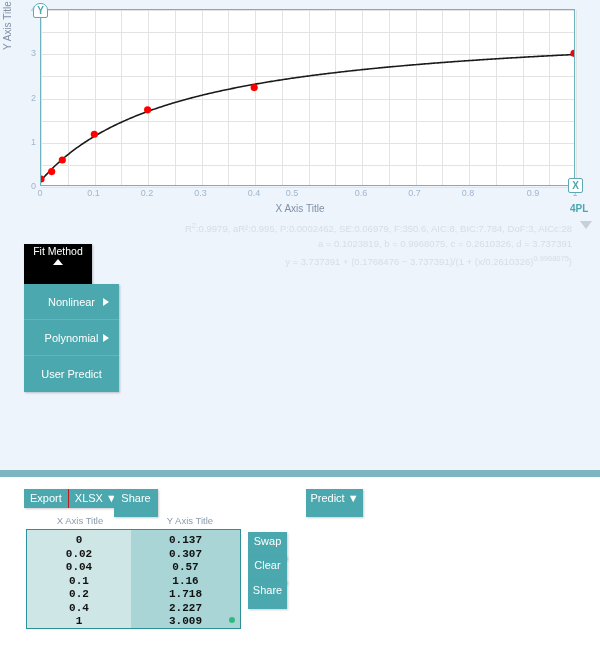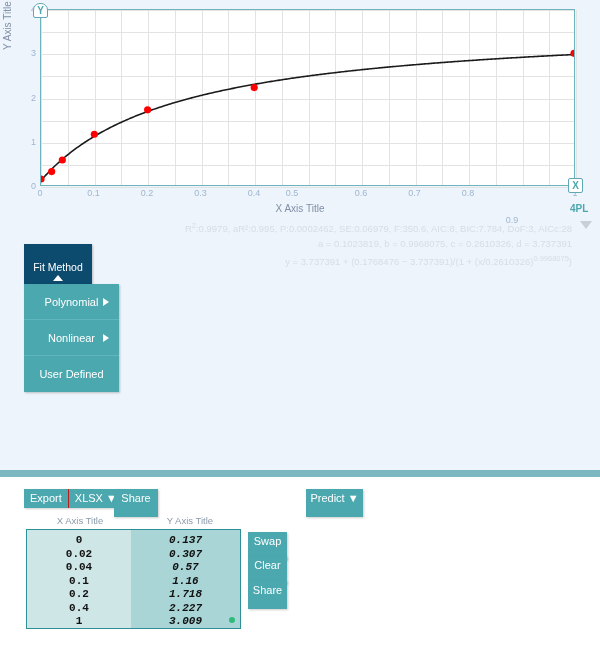--- a/index.html
+++ b/index.html
@@ -97,23 +97,23 @@
     border-left: 6px solid transparent;
     border-right: 6px solid transparent;
     border-top: 8px solid #c7cfd8;
     cursor: pointer;
   }
 
   
   #fit-method-btn {
     position: absolute; left: 24px; top: 244px;
     width: 68px; height: 46px;
-    background: #0c4a6e; color: #ffffff;
+    background: #000000; color: #ffffff;
     font-size: 10.5px; text-align: center;
-    padding-top: 17px;
+    padding-top: 1px;
     box-shadow: 1px 1px 2px rgba(0,0,0,.22);
     cursor: pointer;
   }
   #fit-method-btn .caret-up {
     width: 0; height: 0; margin: 2px auto 0 auto;
     border-left: 5px solid transparent;
     border-right: 5px solid transparent;
     border-bottom: 6px solid #ffffff;
   }
   #fit-menu {
@@ -288,21 +288,21 @@
       <div id="xtick-wrap">
           <div class="xtick" style="left: 0px;">0</div>
           <div class="xtick" style="left: 53.5px;">0.1</div>
           <div class="xtick" style="left: 107px;">0.2</div>
           <div class="xtick" style="left: 160.5px;">0.3</div>
           <div class="xtick" style="left: 214px;">0.4</div>
           <div class="xtick" style="left: 252px;">0.5</div>
           <div class="xtick" style="left: 321px;">0.6</div>
           <div class="xtick" style="left: 374.5px;">0.7</div>
           <div class="xtick" style="left: 428px;">0.8</div>
-          <div class="xtick" style="left: 472px; margin-top: 27px;">0.9</div>
+          <div class="xtick" style="left: 493px;">0.9</div>
           <div class="xtick" style="left: 535px;">1</div>
         </div>
 
       <div id="y-axis-title">Y Axis Title</div>
       <div id="x-axis-title">X Axis Title</div>
 
       <div id="y-handle" class="axis-handle">Y</div>
       <div id="x-handle" class="axis-handle">X</div>
 
       <div id="fit-label">4PL</div>
@@ -314,23 +314,23 @@
       <div><span>y = 3.737391 + (0.1768476 − 3.737391)/(1 + (x/0.2610326)</span><sup>0.9968075</sup><span>)</span></div>
     </div>
     <div id="stats-toggle"></div>
 
     <div id="fit-method-btn">
       <span>Fit Method</span>
       <div class="caret-up"></div>
     </div>
 
     <div id="fit-menu">
+        <div class="fit-item"><span>Nonlinear</span><div class="caret-right"></div></div>
         <div class="fit-item"><span>Polynomial</span><div class="caret-right"></div></div>
-        <div class="fit-item"><span>Nonlinear</span><div class="caret-right"></div></div>
-        <div class="fit-item"><span>User Defined</span></div>
+        <div class="fit-item"><span>User Predict</span></div>
       </div>
 
   </div>
 
   <div id="panel-divider"></div>
 
   <div id="lower-panel">
 
     <div id="export-group">
       <div>Export</div>
@@ -344,21 +344,21 @@
     <div id="col-head-y">Y Axis Title</div>
 
     <div id="data-table">
       <div id="tcol-x" class="tcol" style="white-space: pre;">0
 0.02
 0.04
 0.1
 0.2
 0.4
 1</div>
-      <div id="tcol-y" class="tcol" style="white-space: pre; font-style: italic;">0.137
+      <div id="tcol-y" class="tcol" style="white-space: pre;">0.137
 0.307
 0.57
 1.16
 1.718
 2.227
 3.009</div>
       <div id="resize-dot"></div>
     </div>
 
     <div id="swap-btn" class="tbtn">Swap</div>

